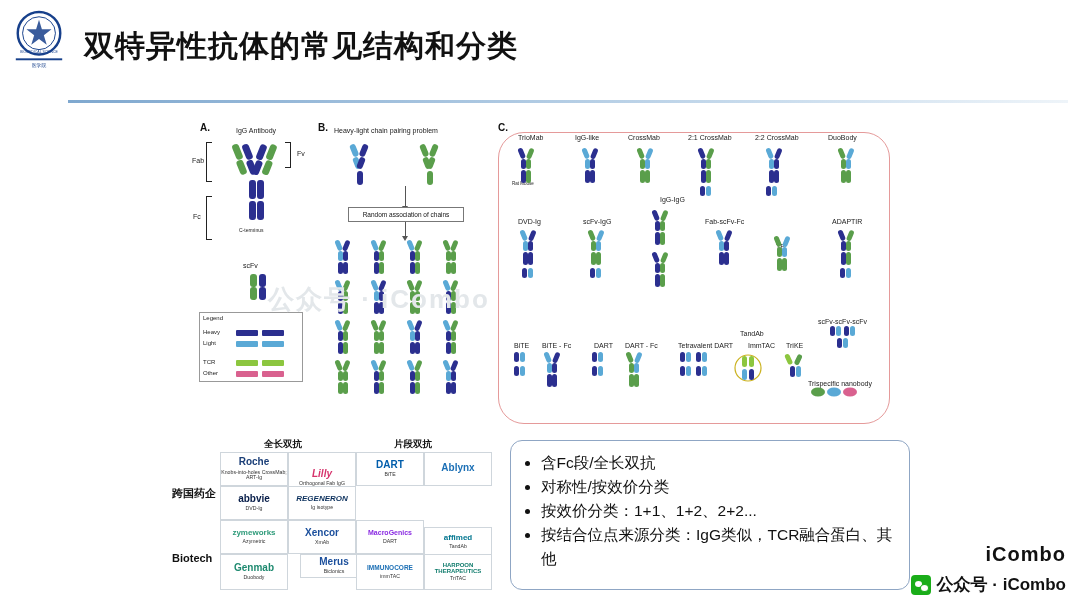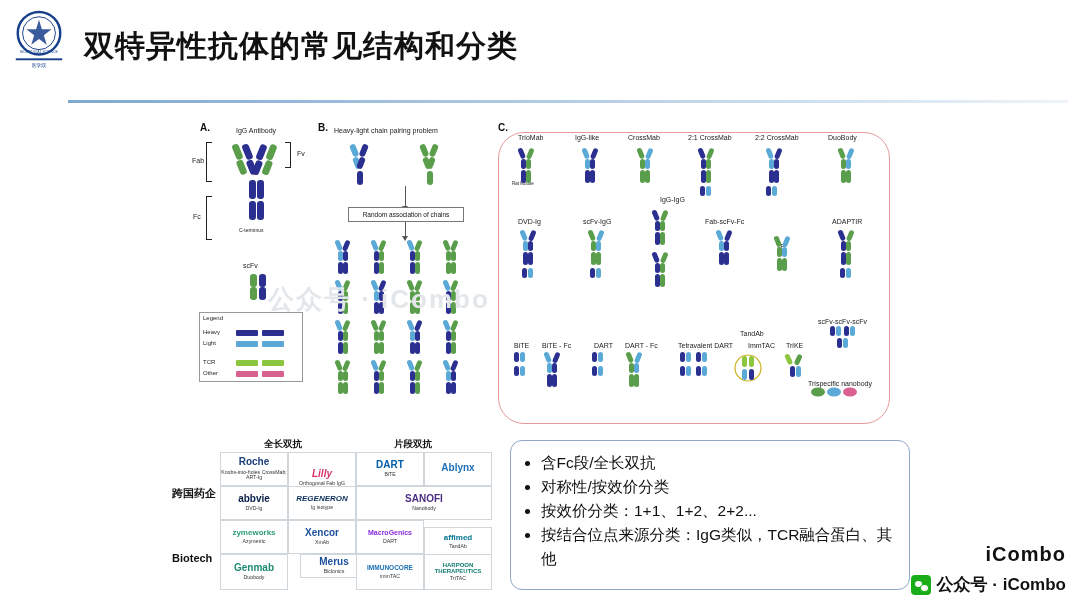--- a/index.html
+++ b/index.html
@@ -411,24 +411,20 @@
     </div>
 
     <div class="cell" style="left:0;   top:34px; width:68px; height:34px;">
       <span class="cname" style="color:#071d49;">abbvie</span>
       <span class="csub">DVD-Ig</span>
     </div>
     <div class="cell" style="left:68px; top:34px; width:68px; height:34px;">
       <span class="cname" style="color:#0a2f5c; font-style:italic; font-size:8px;">REGENERON</span>
       <span class="csub">Ig isotype</span>
     </div>
-    <div class="cell" style="left:136px; top:34px; width:136px; height:34px;">
-      <span class="cname" style="color:#4b2e83;">SANOFI</span>
-      <span class="csub">Nanobody</span>
-    </div>
 
     <div class="cell" style="left:0;   top:68px; width:68px; height:34px;">
       <span class="cname" style="color:#2e9b7a; font-size:8px;">zymeworks</span>
       <span class="csub">Azymetric</span>
     </div>
     <div class="cell" style="left:68px; top:68px; width:68px; height:34px;">
       <span class="cname" style="color:#1b4f9c;">Xencor</span>
       <span class="csub">XmAb</span>
     </div>
     <div class="cell" style="left:136px; top:68px; width:68px; height:34px;">

